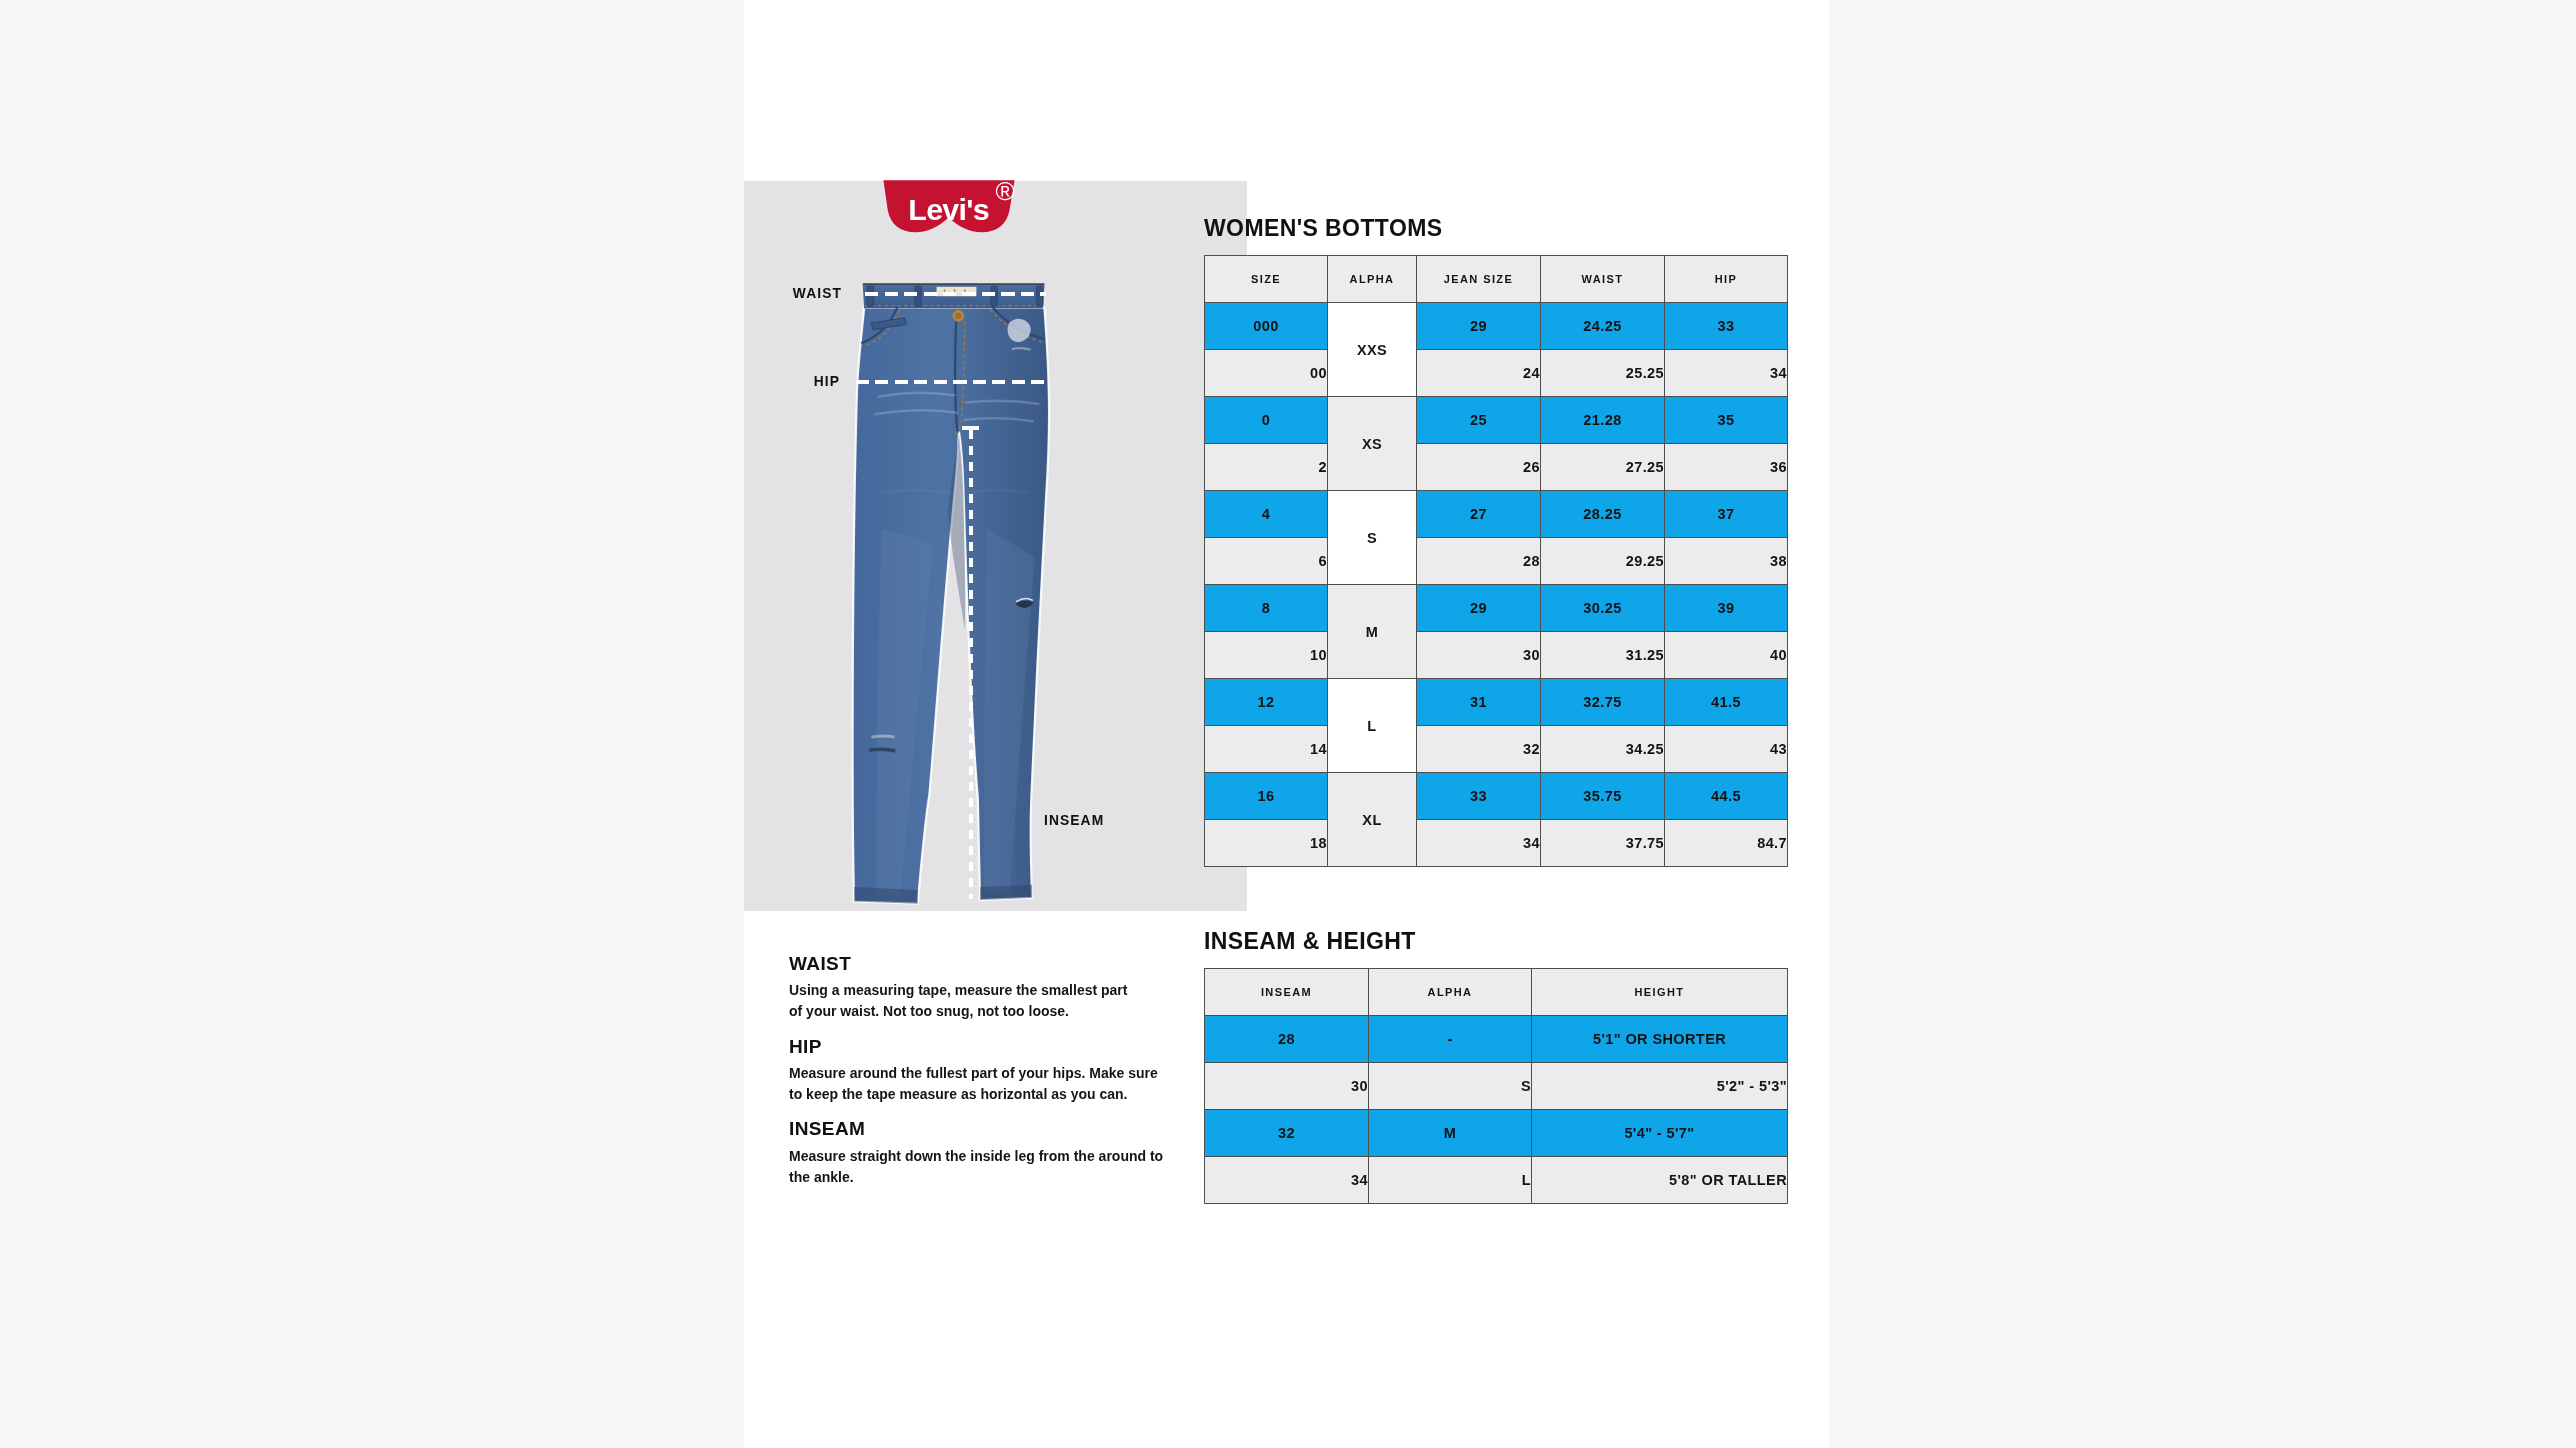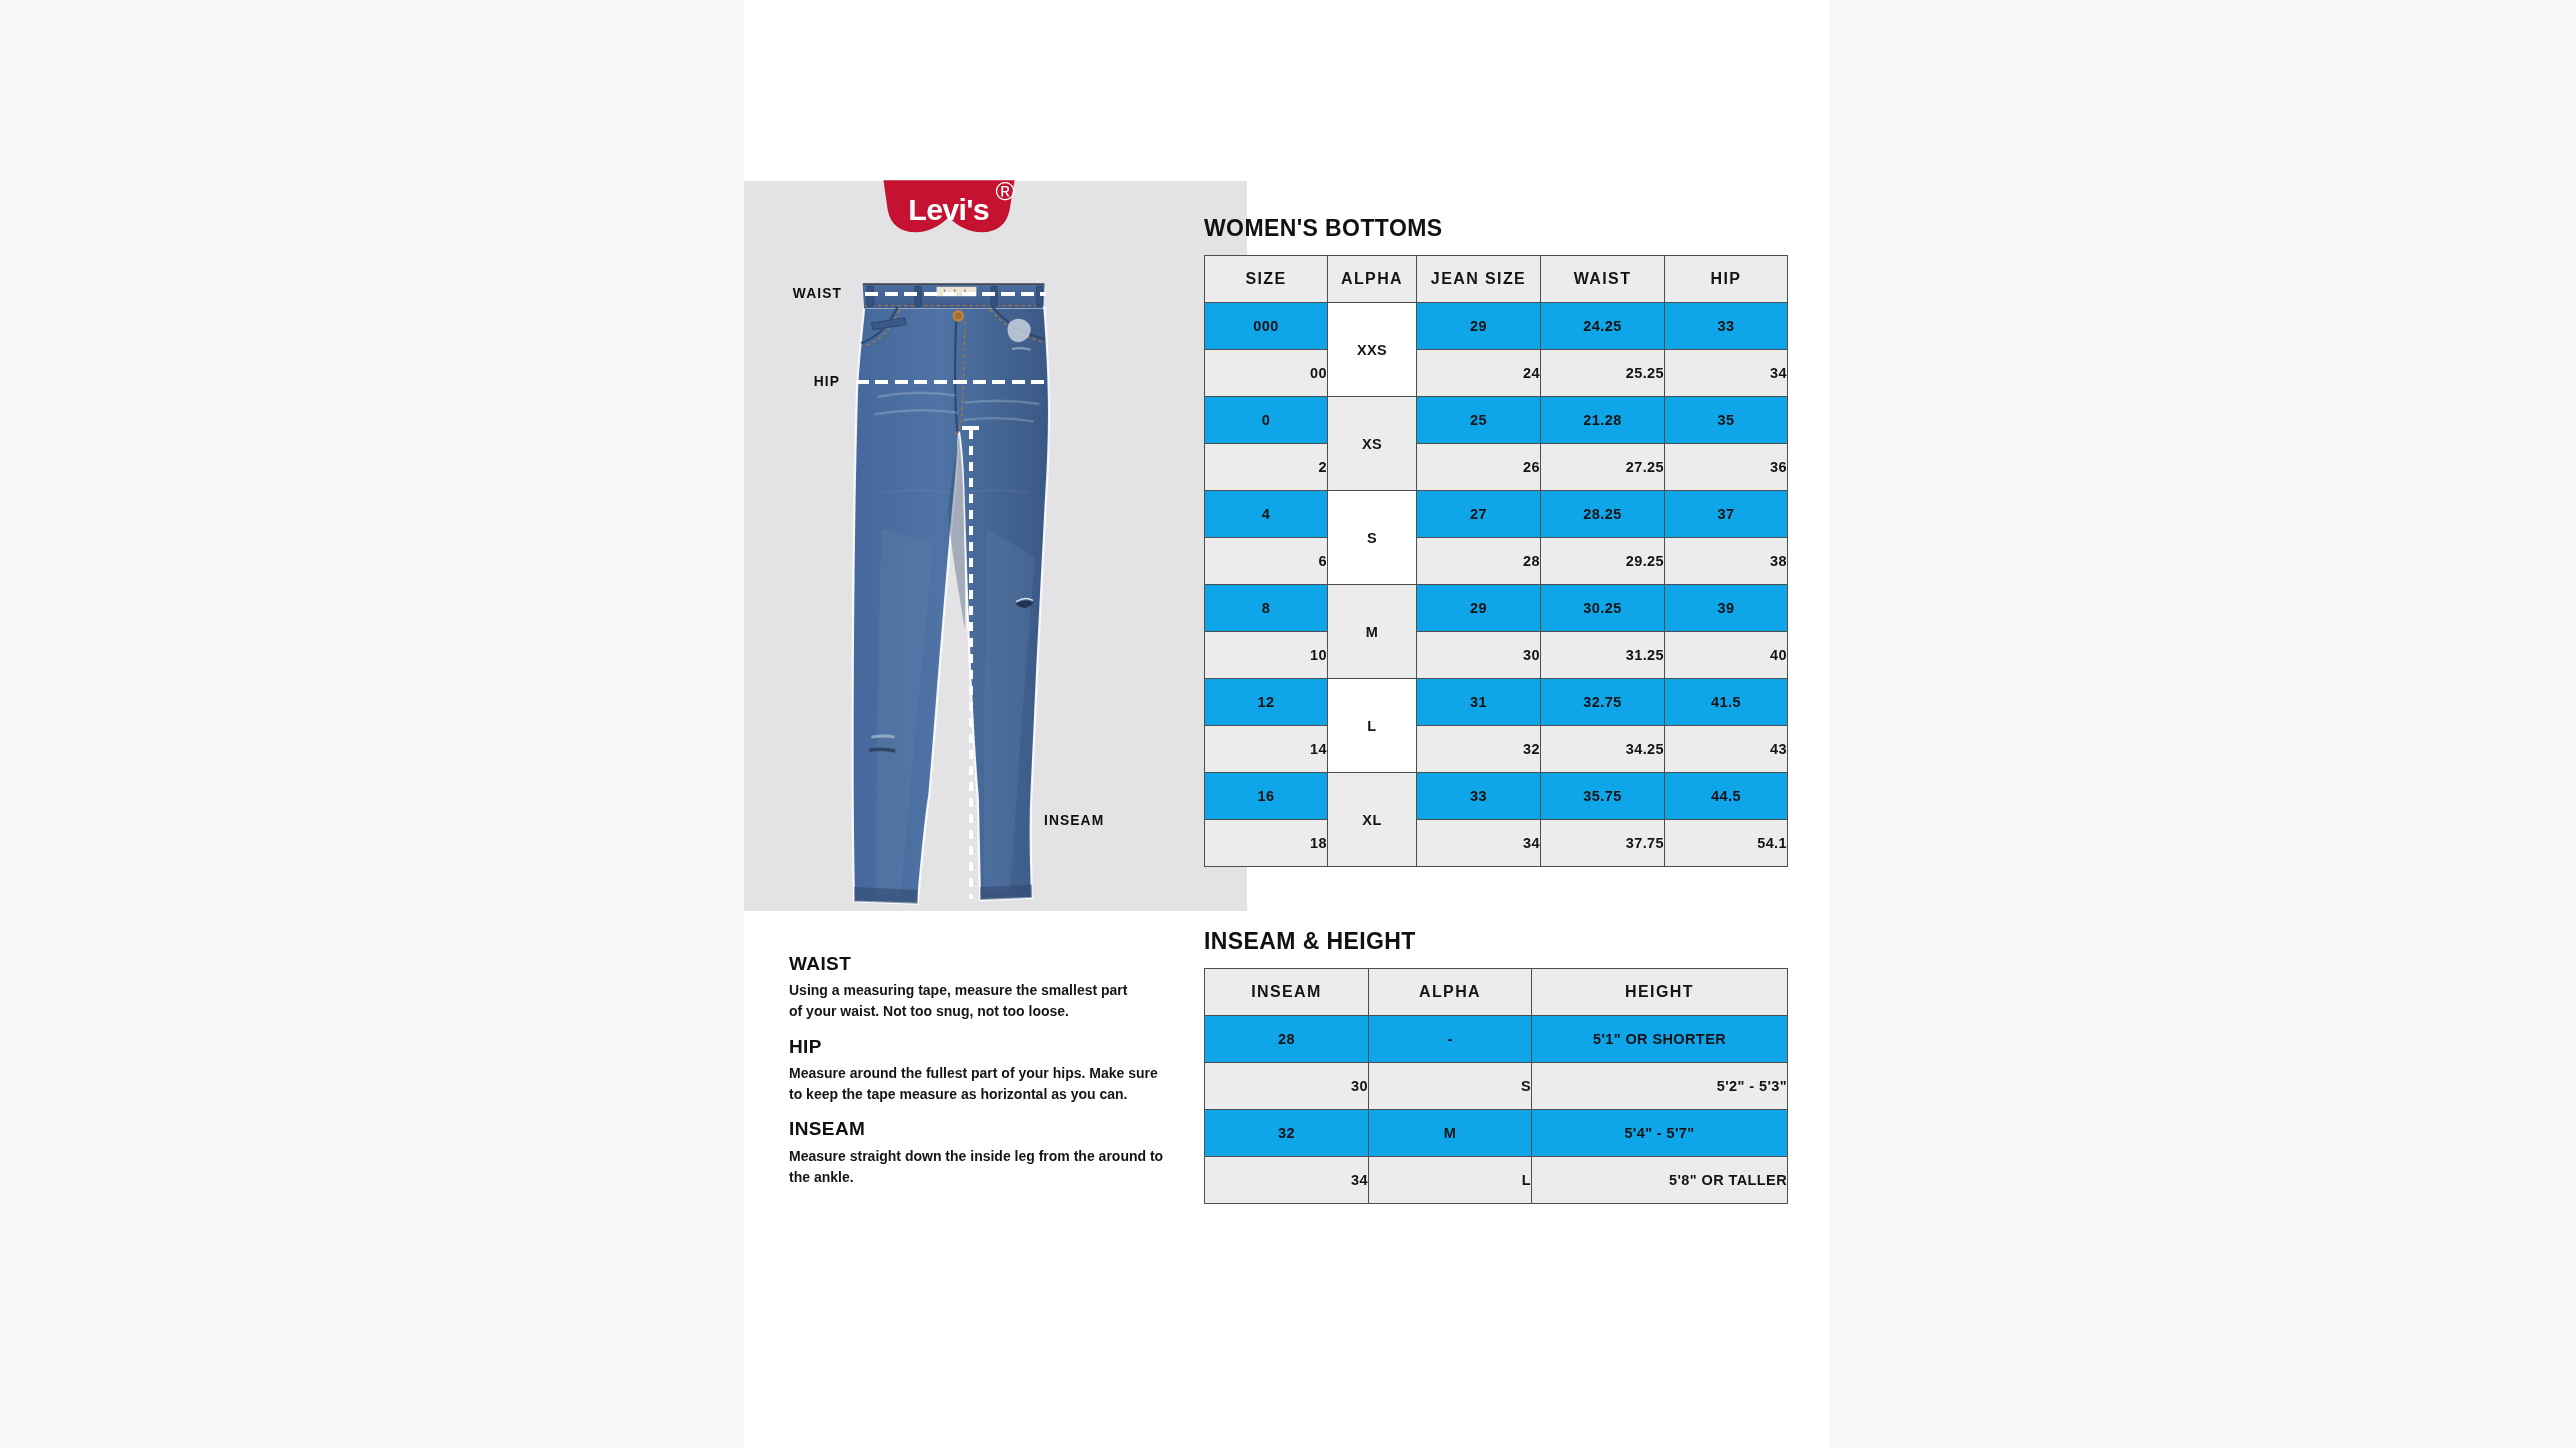--- a/index.html
+++ b/index.html
@@ -67,21 +67,21 @@
     position:absolute;left:460px;border-collapse:collapse;table-layout:fixed;
     width:583px;background:#fff;
   }
   .t1{top:255px;}
   .t2{top:968px;}
   table.sizes th,table.sizes td{
     border:1.4px solid #4e4e4e;text-align:center;vertical-align:middle;
     height:46px;padding:0;color:#141414;
   }
   table.sizes th{
-    background:#ececec;font-size:16px;font-weight:700;letter-spacing:1.4px;
+    background:#ececec;font-size:11px;font-weight:700;letter-spacing:1.4px;
   }
   table.sizes td{font-size:14.5px;font-weight:700;letter-spacing:0.4px;}
   tr.light td{background:#0ea5e9;}
   tr.shade td{background:#ececec;text-align:right;}
   td.a-light{background:#ffffff !important;}
   td.a-shade{background:#ececec !important;}
 </style>
 </head>
 <body>
 
@@ -296,21 +296,21 @@
         <td>16</td>
         <td rowspan="2" class="a-shade">XL</td>
         <td>33</td>
         <td>35.75</td>
         <td>44.5</td>
       </tr>
       <tr class="shade">
         <td>18</td>
         <td>34</td>
         <td>37.75</td>
-        <td>54.1</td>
+        <td>84.7</td>
       </tr>
     </tbody>
   </table>
 
   <h2 class="sec-title title-inseam">INSEAM &amp; HEIGHT</h2>
 
   <table class="sizes t2">
     <colgroup>
         <col style="width:164px">
         <col style="width:163px">

